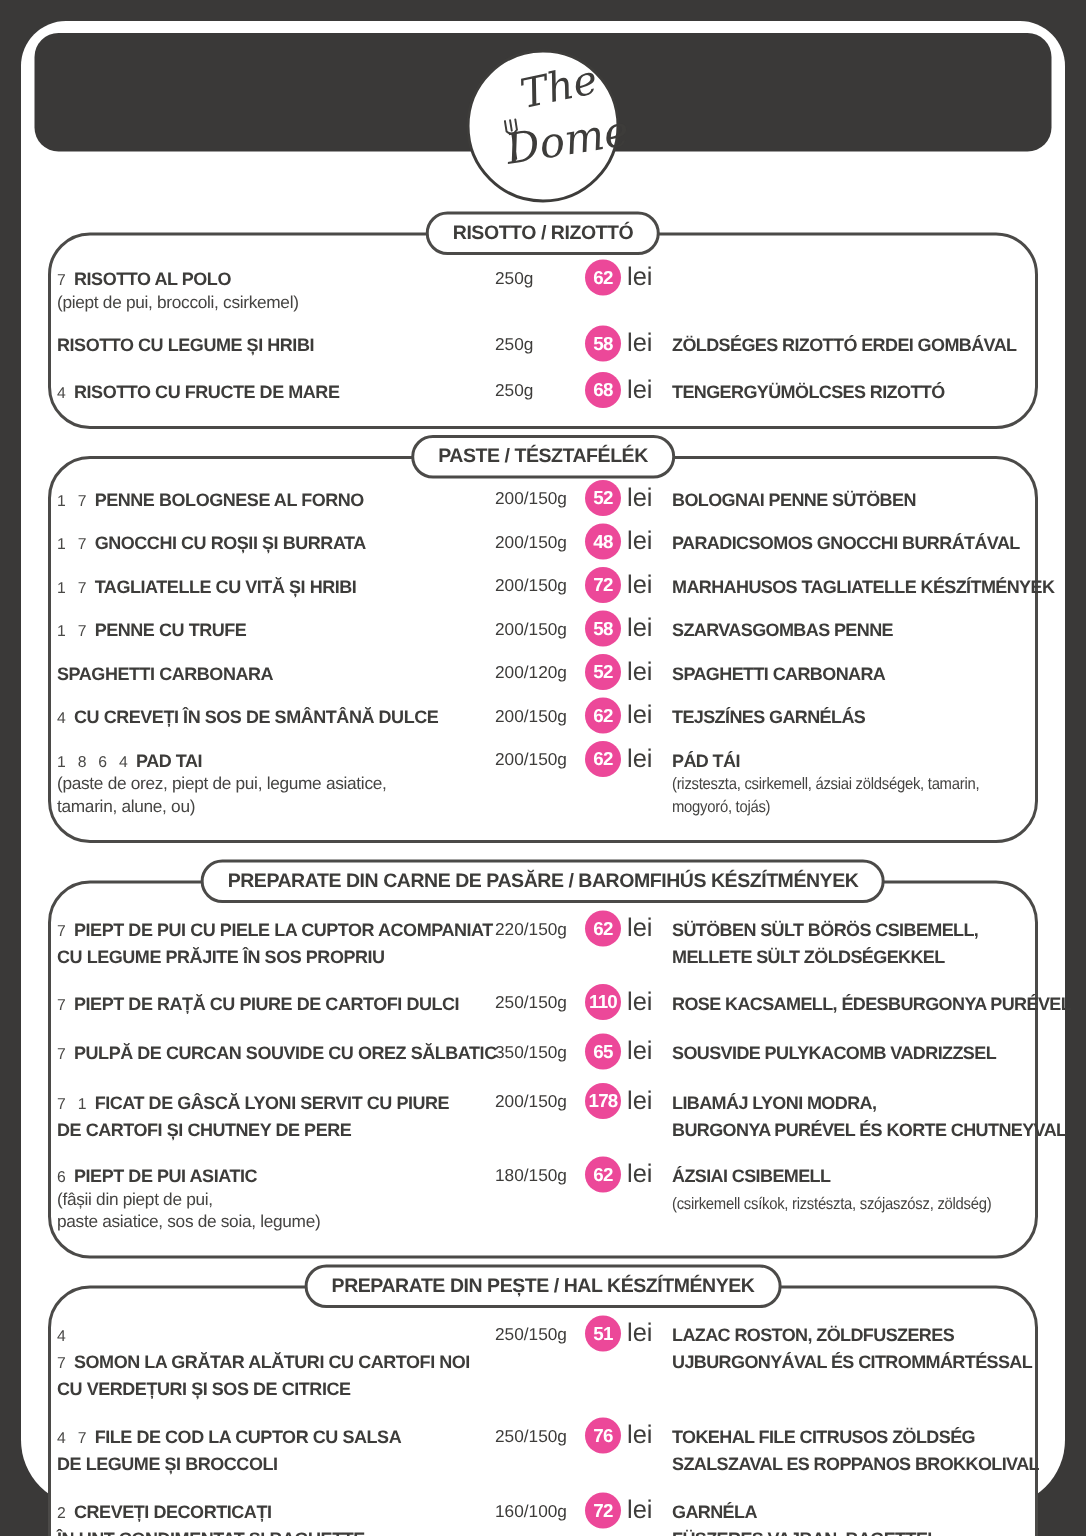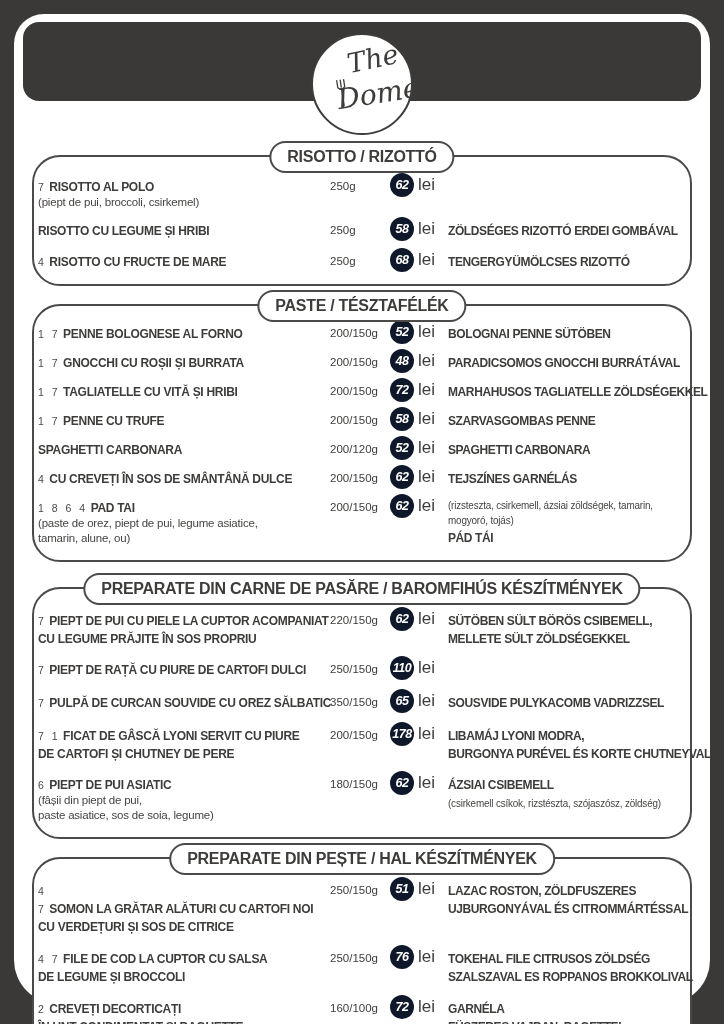--- a/index.html
+++ b/index.html
@@ -37,21 +37,21 @@
     position:relative;margin:0 18px;box-sizing:border-box;
     border:2px solid #4b4a48;border-radius:28px;background:#ffffff;
   }
   .menu-section.s1{margin-top:18px;}
   .menu-section.s2{margin-top:25px;}
   .menu-section.s3{margin-top:18px;}
   .pill{
     position:absolute;top:-16px;left:50%;transform:translateX(-50%);
     background:#ffffff;border:2.5px solid #4b4a48;border-radius:999px;
     padding:4px 16px 5px;white-space:nowrap;
-    font-weight:bold;font-size:16px;letter-spacing:-0.3px;line-height:1.2;
+    font-weight:bold;font-size:13px;letter-spacing:-0.3px;line-height:1.2;
     color:#3d3c3a;z-index:2;
   }
   .rows{box-sizing:border-box;}
   .s0 .rows{padding:20px 8px 12px 4px;}
   .s1 .rows{padding:18px 4px 14px 4px;}
   .s2 .rows{padding:22px 8px 14px 4px;}
   .s3 .rows{padding:22px 8px 20px 4px;}
   .row{
     display:grid;grid-template-columns:288px 56px 46px auto;
     column-gap:4px;align-items:start;
@@ -77,23 +77,23 @@
     white-space:pre;color:#454442;letter-spacing:-0.2px;
   }
   .cell-hu .sub{
     font-size:11px;display:inline-block;
     transform:scaleX(0.9);transform-origin:left top;
   }
   .cell-weight{font-size:11.5px;line-height:16px;padding-top:1px;white-space:nowrap;}
   .cell-price{display:flex;align-items:center;gap:4px;margin-top:-4px;}
   .badge{
     min-width:24px;height:24px;padding:0 2px;border-radius:12px;
-    background:#0f172a;color:#ffffff;font-weight:bold;font-size:12.5px;
+    background:#ec4899;color:#ffffff;font-weight:bold;font-size:12.5px;
     display:flex;align-items:center;justify-content:center;
-    letter-spacing:-0.5px;box-sizing:border-box;font-style:italic;
+    letter-spacing:-0.5px;box-sizing:border-box;
   }
   .unit{font-size:17px;}
 </style>
 </head>
 <body>
 
 <div class="card">
   <div class="band"></div>
   <div class="logo">
     <span class="logo-the">The</span>
@@ -209,21 +209,21 @@
         <span class="allerg">1 7</span><span class="name ro-name">TAGLIATELLE CU VITĂ ȘI HRIBI</span>
       </div>
 
     </div>
     <div class="cell-weight weight">200/150g</div>
     <div class="cell-price">
       <span class="badge price-value">72</span>
       <span class="unit">lei</span>
     </div>
     <div class="cell-hu">
-      <div><span class="name hu-name">MARHAHUSOS TAGLIATELLE ZÖLDSÉGEKKEL</span></div>
+      <div><span class="name hu-name">MARHAHUSOS TAGLIATELLE KÉSZÍTMÉNYEK</span></div>
       <div></div>
     </div>
   </div>
 
   <div class="row">
     <div class="cell-ro">
       <div>
         <span class="allerg">1 7</span><span class="name ro-name">PENNE CU TRUFE</span>
       </div>
 
@@ -282,23 +282,23 @@
       </div>
       <div class="sub ro-sub">(paste de orez, piept de pui, legume asiatice,
 tamarin, alune, ou)</div>
     </div>
     <div class="cell-weight weight">200/150g</div>
     <div class="cell-price">
       <span class="badge price-value">62</span>
       <span class="unit">lei</span>
     </div>
     <div class="cell-hu">
+      <div><span class="name hu-name">PÁD TÁI</span></div>
       <div><span class="sub hu-sub">(rizsteszta, csirkemell, ázsiai zöldségek, tamarin,
 mogyoró, tojás)</span></div>
-      <div><span class="name hu-name">PÁD TÁI</span></div>
     </div>
   </div>
 </div>
   </section>
 
   <section class="menu-section s2">
     <div class="pill">
       <span class="pill-label">PREPARATE DIN CARNE DE PASĂRE / BAROMFIHÚS KÉSZÍTMÉNYEK</span>
     </div>
     <div class="rows">
@@ -327,20 +327,24 @@
       <div>
         <span class="allerg">7</span><span class="name ro-name">PIEPT DE RAȚĂ CU PIURE DE CARTOFI DULCI</span>
       </div>
 
     </div>
     <div class="cell-weight weight">250/150g</div>
     <div class="cell-price">
       <span class="badge price-value">110</span>
       <span class="unit">lei</span>
     </div>
+    <div class="cell-hu">
+      <div><span class="name hu-name">ROSE KACSAMELL, ÉDESBURGONYA PURÉVEL</span></div>
+      <div></div>
+    </div>
   </div>
 
   <div class="row">
     <div class="cell-ro">
       <div>
         <span class="allerg">7</span><span class="name ro-name">PULPĂ DE CURCAN SOUVIDE CU OREZ SĂLBATIC</span>
       </div>
 
     </div>
     <div class="cell-weight weight">350/150g</div>

